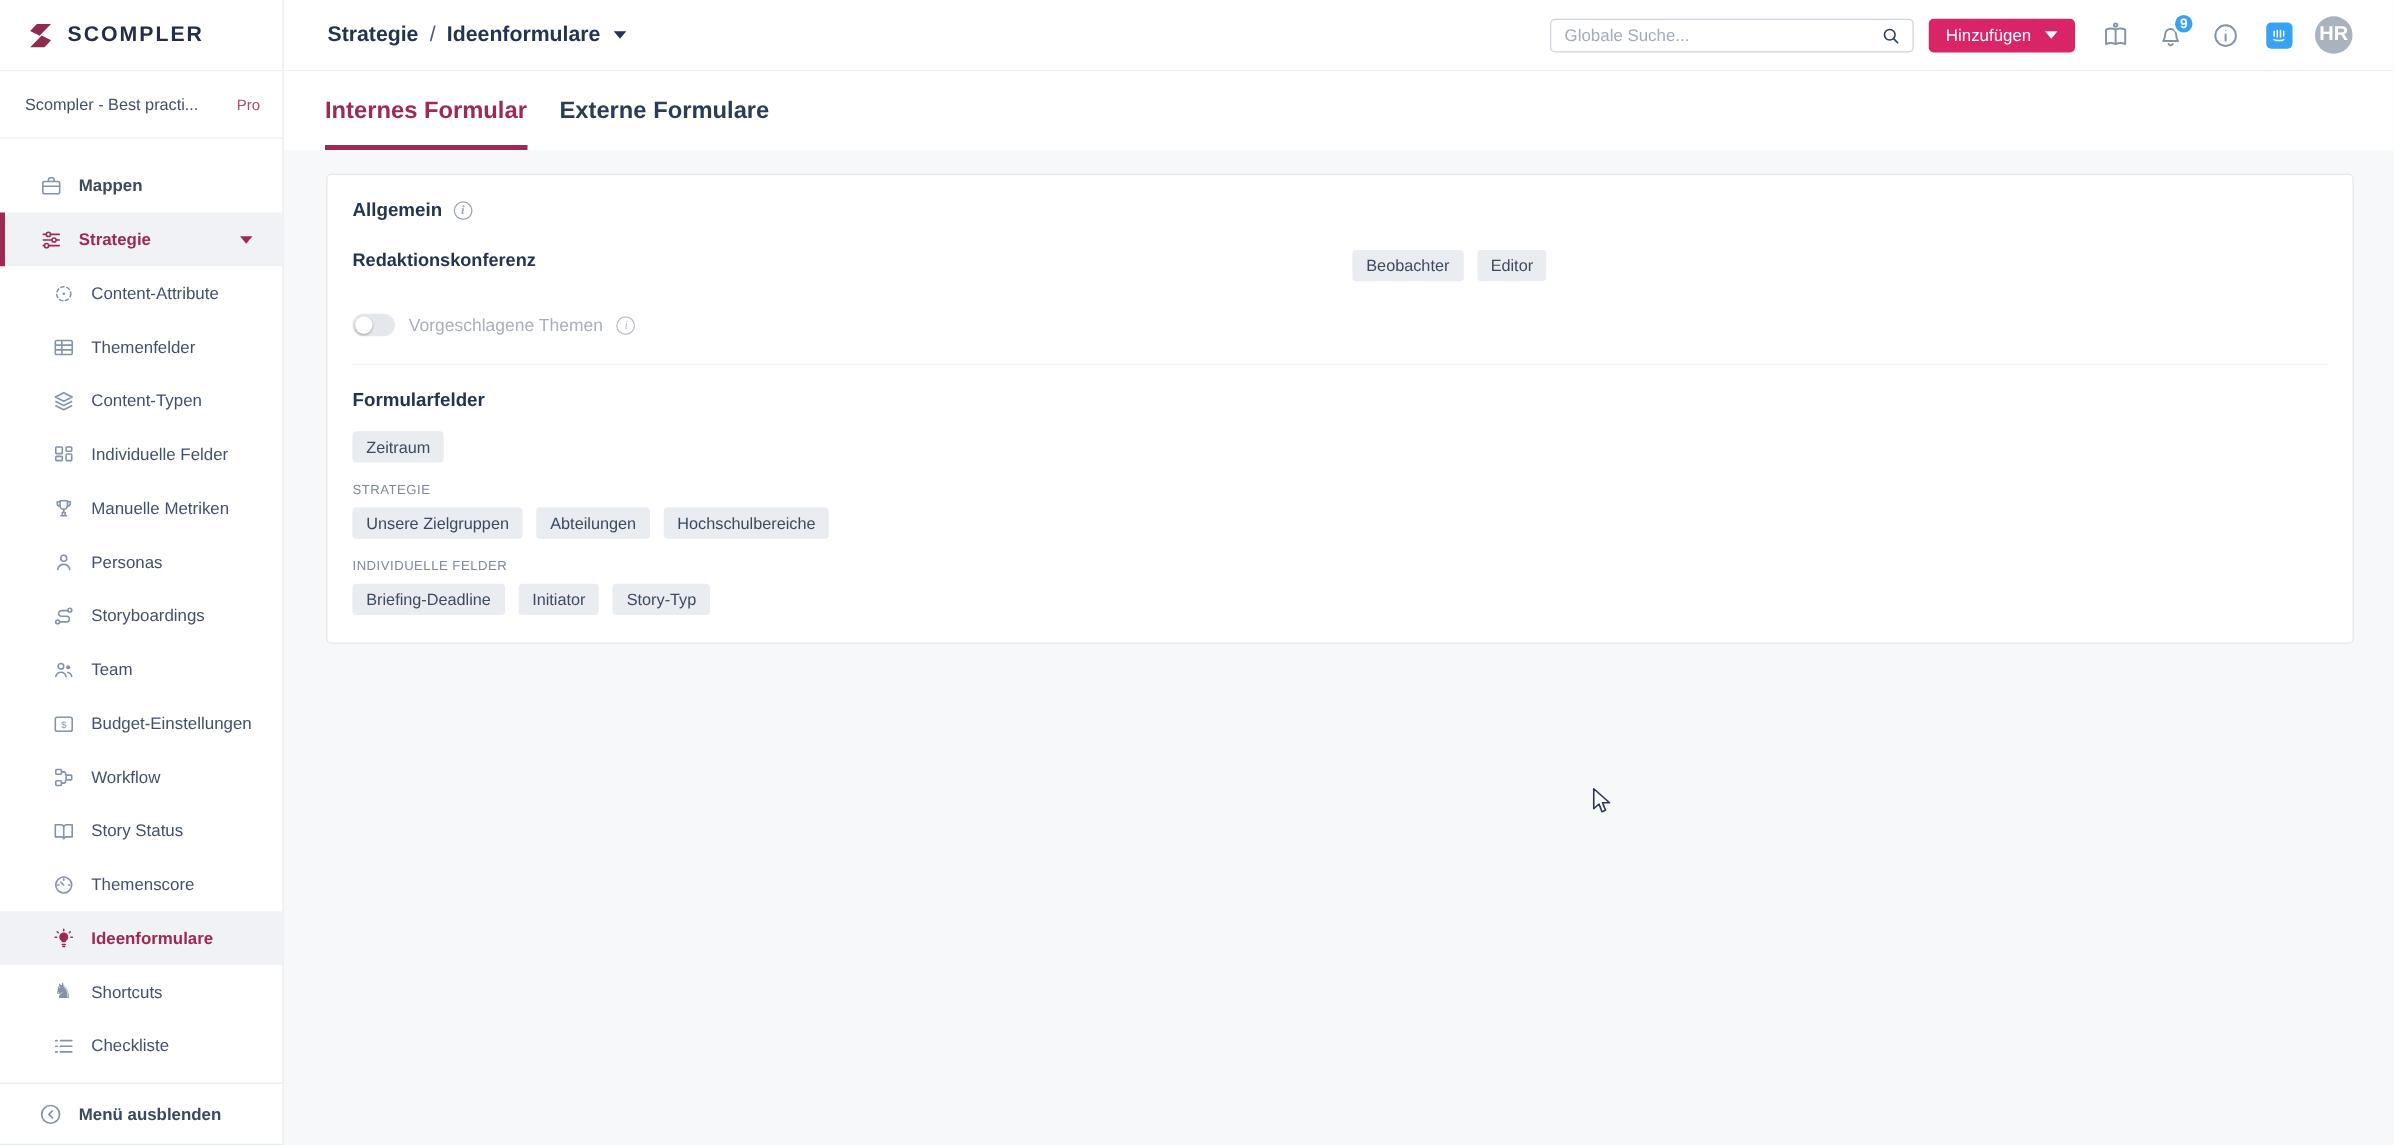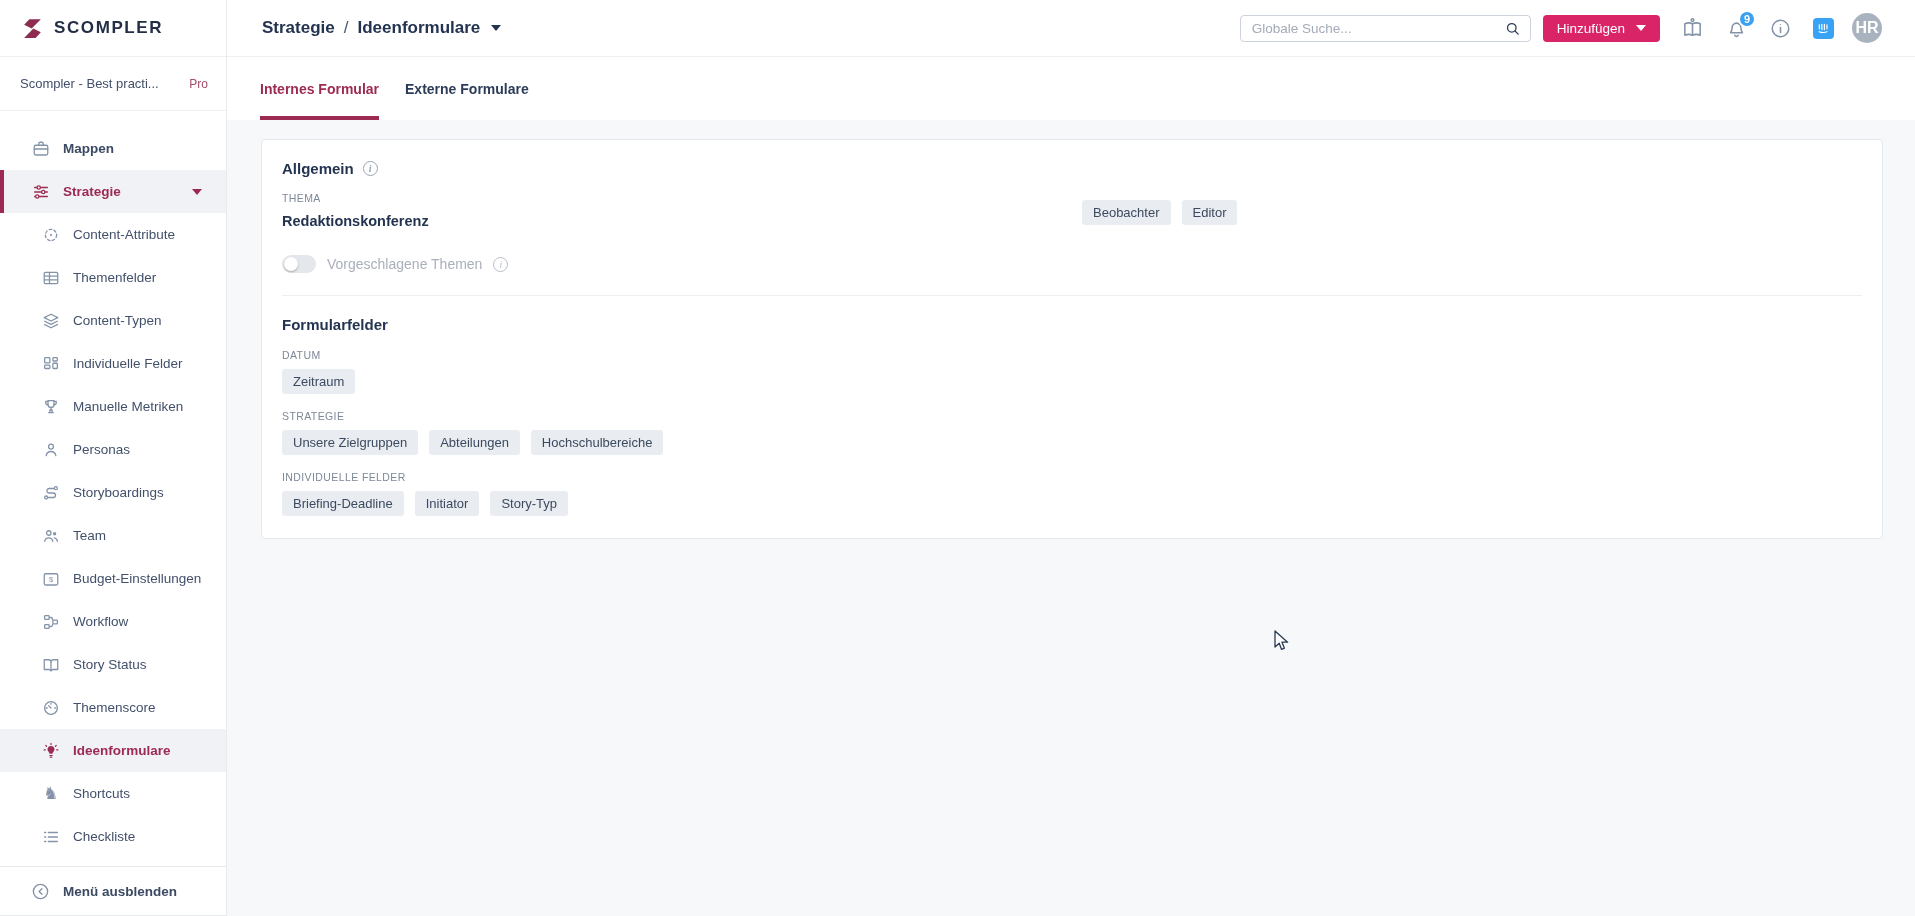--- a/index.html
+++ b/index.html
@@ -61,21 +61,21 @@
   .badge{position:absolute;top:-7px;right:-8px;width:18px;height:18px;border-radius:50%;
     background:#3aa0f2;color:#fff;font-size:11px;font-weight:700;display:flex;
     align-items:center;justify-content:center;border:2px solid #fff;}
   .intercom{width:21px;height:21px;border-radius:4px;background:#38a2f5;display:flex;
     align-items:center;justify-content:center;}
   .avatar{width:30px;height:30px;border-radius:50%;background:#a9b3bf;color:#fff;
     font-size:16px;font-weight:700;display:flex;align-items:center;justify-content:center;
     margin-left:18px;cursor:pointer;}
 
   .tabbar{height:63px;background:#fff;display:flex;padding-left:33px;gap:26px;}
-  .tab{position:relative;display:flex;align-items:center;font-size:14px;font-weight:600;
+  .tab{position:relative;display:flex;align-items:center;font-size:19px;font-weight:600;
     color:#2c3c58;cursor:pointer;}
   .tab.active{color:#9c2a52;font-weight:700;}
   .tab.active::after{content:"";position:absolute;left:0;right:0;bottom:0;height:4px;background:#9c2a52;}
 
   .content{padding:19px 32px 0 34px;}
   .card{background:#fff;border:1px solid #e4e7ec;border-radius:4px;}
   .card-body{padding:20px 20px 22px;}
   .sec-title{font-size:15px;font-weight:700;color:#243450;display:flex;align-items:center;gap:9px;}
   .info-i{width:15px;height:15px;border-radius:50%;border:1px solid #9aa5b2;color:#9aa5b2;
     font-size:10px;font-style:italic;font-family:"Liberation Serif",serif;
@@ -391,21 +391,20 @@
     <div class="card">
       <div class="card-body">
 
         <div class="sec-title">
           <span>Allgemein</span>
           <span class="info-i">i</span>
         </div>
 
         <div class="grid2">
           <div>
-            <div class="lbl">THEMA</div>
             <div class="val">Redaktionskonferenz</div>
           </div>
           <div>
             <div class="chips">
               <span class="chip">Beobachter</span>
               <span class="chip">Editor</span>
             </div>
           </div>
         </div>
 
@@ -417,21 +416,20 @@
           <span class="info-i muted">i</span>
         </div>
 
         <div class="divider"></div>
 
         <div class="sec-title sec2-title">
           <span>Formularfelder</span>
         </div>
 
         <div class="fgroup">
-          <div class="lbl">DATUM</div>
           <div class="chips">
             <span class="chip">Zeitraum</span>
           </div>
         </div>
 
         <div class="fgroup">
           <div class="lbl">STRATEGIE</div>
           <div class="chips">
             <span class="chip">Unsere Zielgruppen</span>
             <span class="chip">Abteilungen</span>

